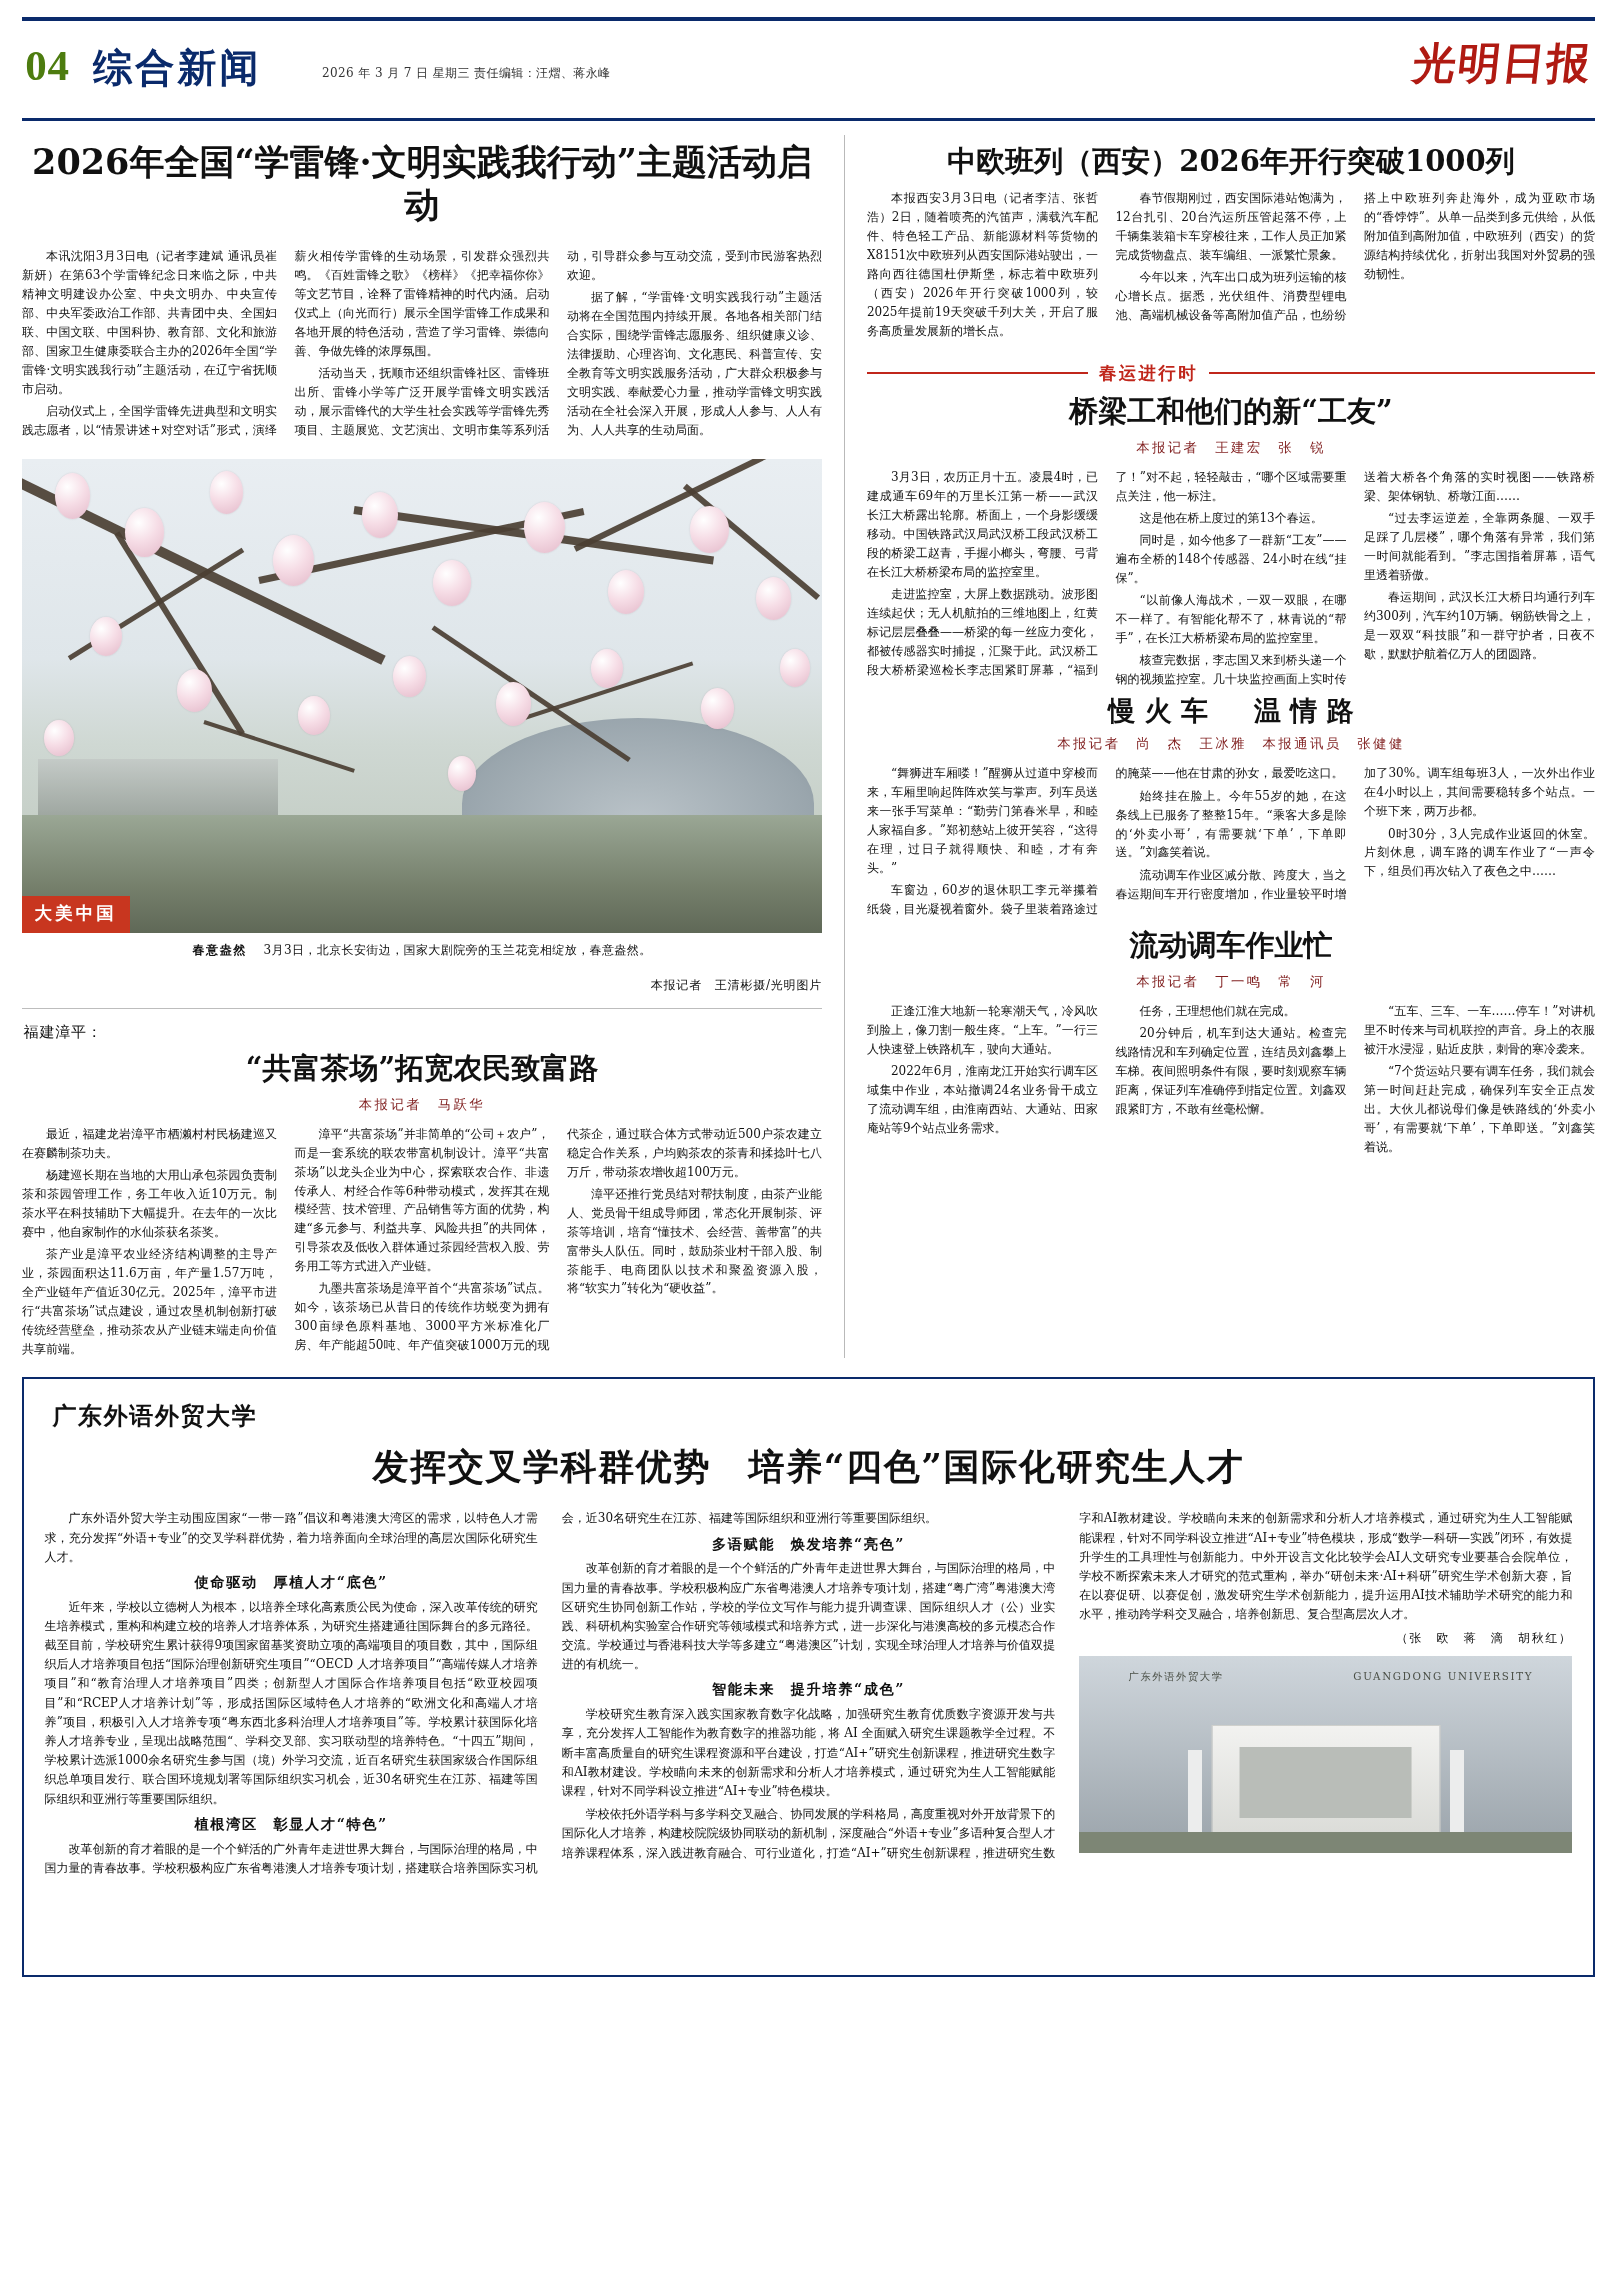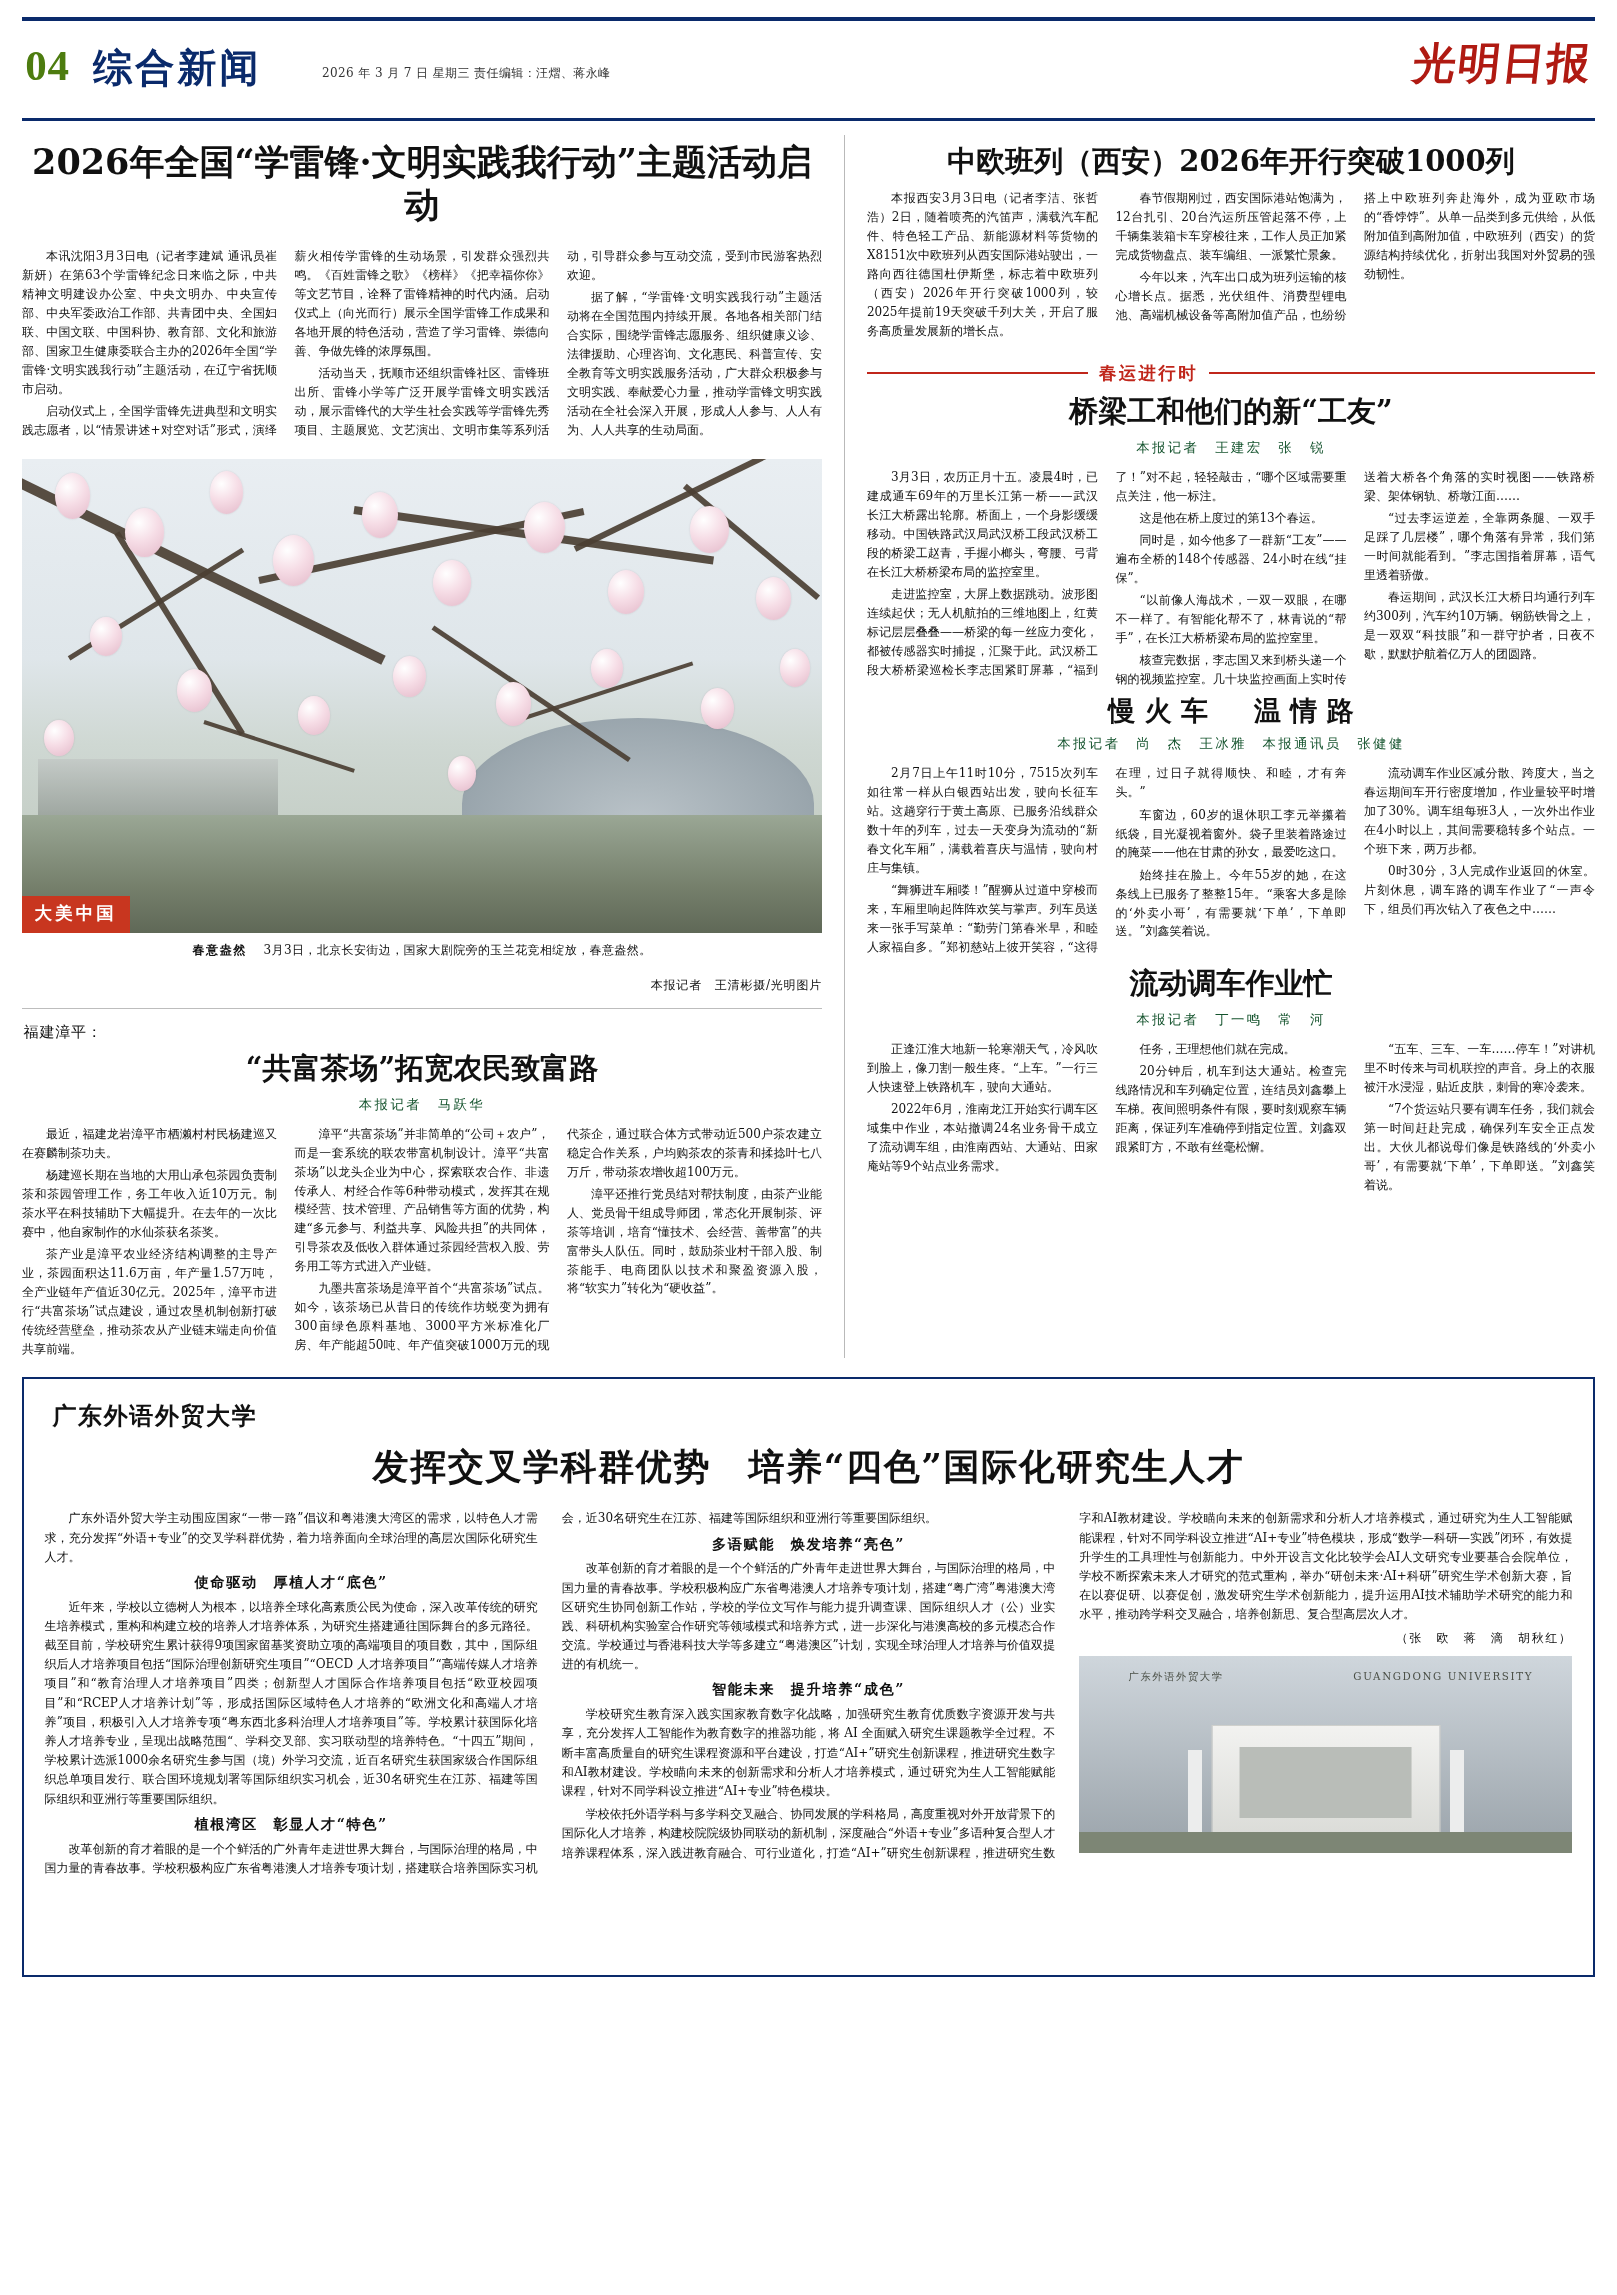--- a/index.html
+++ b/index.html
@@ -124,21 +124,21 @@
   .kicker {
     font-size: 15px;
     margin: 4.7px 0 1.6px 1.6px;
     letter-spacing: 0.8px;
   }
   .byline {
     text-align: center;
     font-size: 13.4px;
     letter-spacing: 2.4px;
     margin-bottom: 11px;
-    color: #14532d;
+    color: #7f1d1d;
   }
 
   
   .text-3col {
     column-count: 3;
     column-gap: 17.4px;
     column-rule: 0;
     font-size: 12px;
     line-height: 1.58;
     text-align: justify;
@@ -462,21 +462,20 @@
           <p>“以前像人海战术，一双一双眼，在哪不一样了。有智能化帮不了，林青说的“帮手”，在长江大桥桥梁布局的监控室里。</p>
           <p>核查完数据，李志国又来到桥头递一个钢的视频监控室。几十块监控画面上实时传送着大桥各个角落的实时视图——铁路桥梁、架体钢轨、桥墩江面……</p>
           <p>“过去李运逆差，全靠两条腿、一双手足踩了几层楼”，哪个角落有异常，我们第一时间就能看到。”李志国指着屏幕，语气里透着骄傲。</p>
           <p>春运期间，武汉长江大桥日均通行列车约300列，汽车约10万辆。钢筋铁骨之上，是一双双“科技眼”和一群守护者，日夜不歇，默默护航着亿万人的团圆路。</p>
         </div>
 
         <h2 class="head-sub2">慢 火 车 　 温 情 路</h2>
         <div class="byline">本报记者　尚　杰　王冰雅　本报通讯员　张健健</div>
 
         <div class="text-3col">
-          <p>2月7日上午11时10分，7515次列车如往常一样从白银西站出发，驶向长征车站。这趟穿行于黄土高原、已服务沿线群众数十年的列车，过去一天变身为流动的“新春文化车厢”，满载着喜庆与温情，驶向村庄与集镇。</p>
           <p>“舞狮进车厢喽！”醒狮从过道中穿梭而来，车厢里响起阵阵欢笑与掌声。列车员送来一张手写菜单：“勤劳门第春米早，和睦人家福自多。”郑初慈站上彼开笑容，“这得在理，过日子就得顺快、和睦，才有奔头。”</p>
           <p>车窗边，60岁的退休职工李元举攥着纸袋，目光凝视着窗外。袋子里装着路途过的腌菜——他在甘肃的孙女，最爱吃这口。</p>
           <p>始终挂在脸上。今年55岁的她，在这条线上已服务了整整15年。“乘客大多是除的‘外卖小哥’，有需要就‘下单’，下单即送。”刘鑫笑着说。</p>
           <p>流动调车作业区减分散、跨度大，当之春运期间车开行密度增加，作业量较平时增加了30%。调车组每班3人，一次外出作业在4小时以上，其间需要稳转多个站点。一个班下来，两万步都。</p>
           <p>0时30分，3人完成作业返回的休室。片刻休息，调车路的调车作业了“一声令下，组员们再次钻入了夜色之中……</p>
         </div>
 
         <h2 class="head-sub">流动调车作业忙</h2>
         <div class="byline">本报记者　丁一鸣　常　河</div>
 

